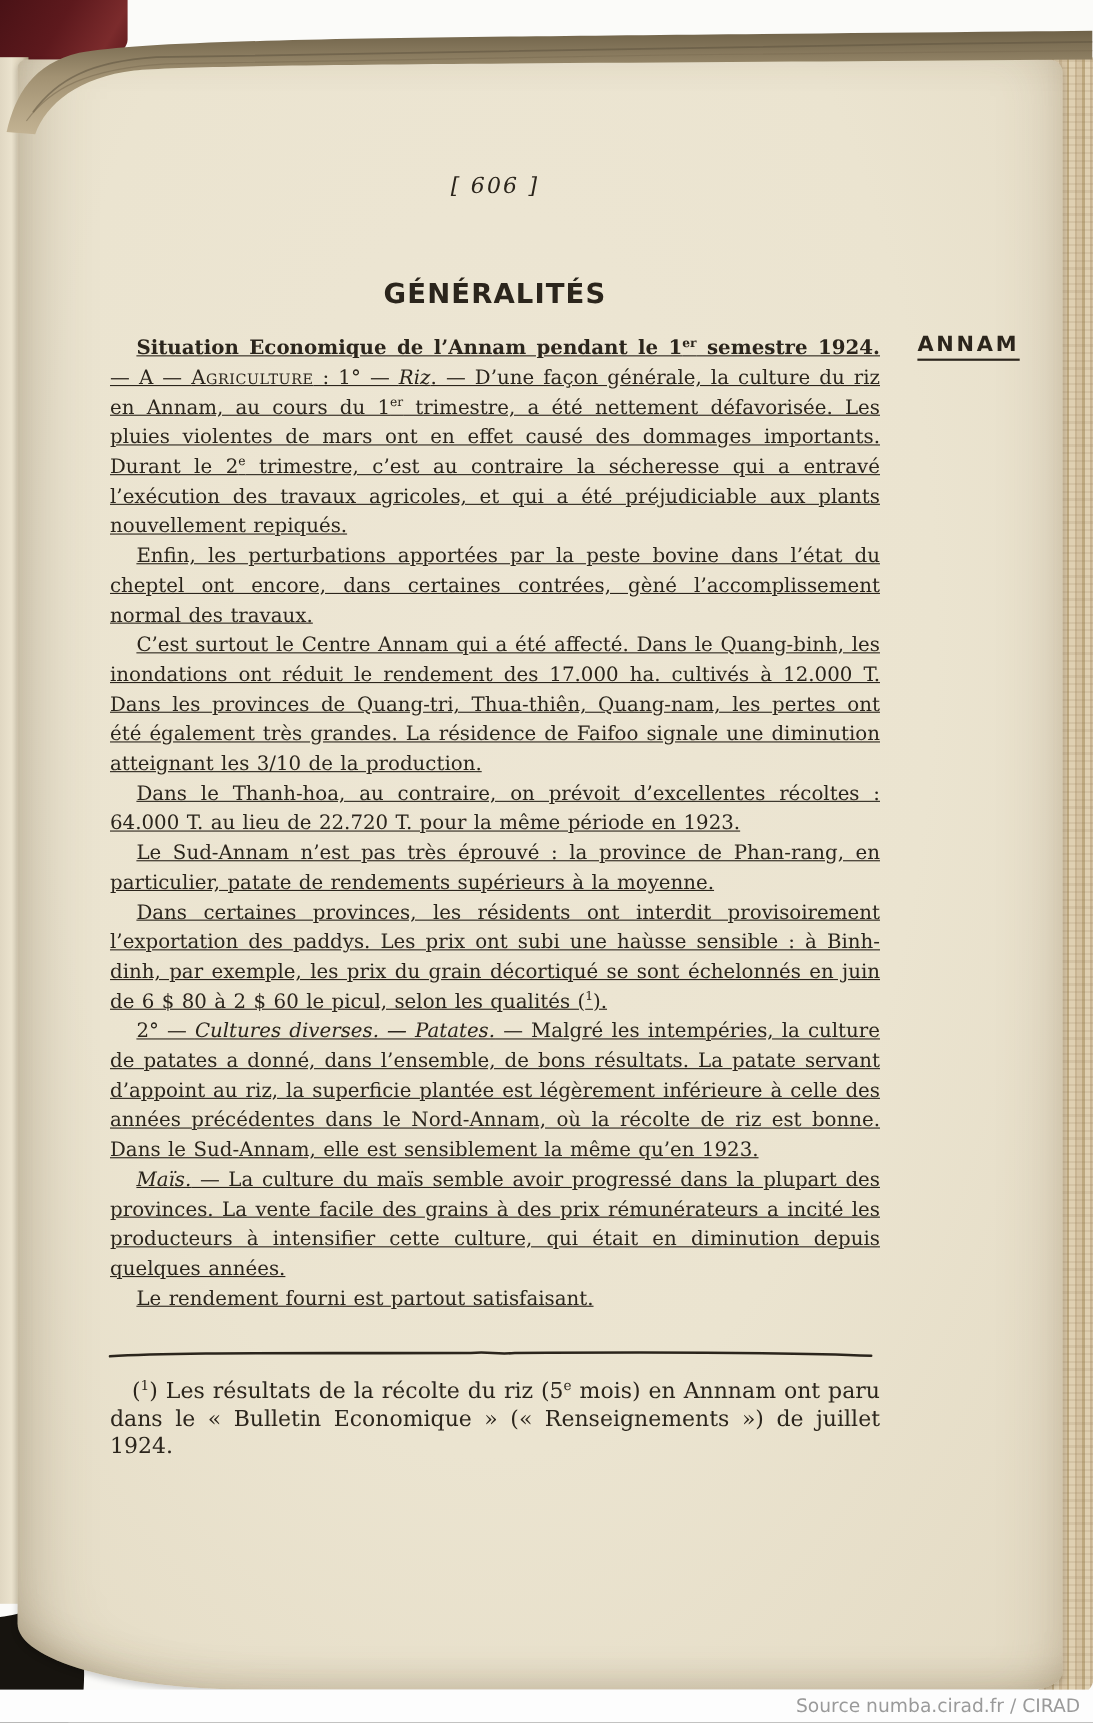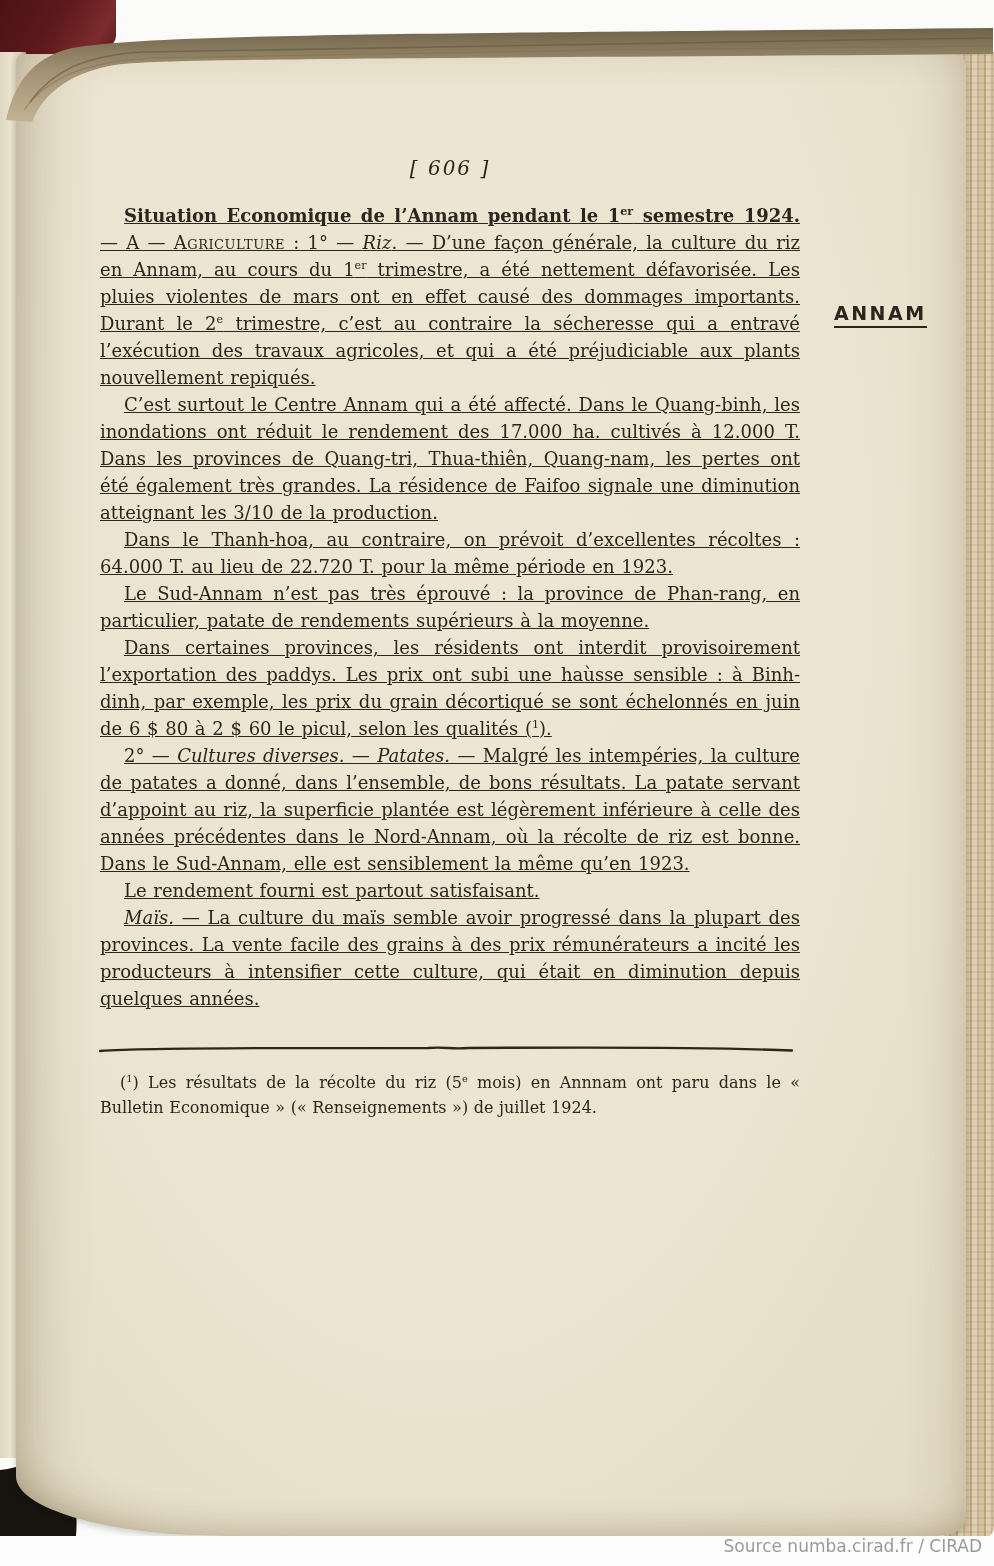--- a/index.html
+++ b/index.html
@@ -74,33 +74,33 @@
   }
   .para.gap{}
   .seg-n{}
   .seg-b{font-weight:bold;}
   .seg-i{font-style:italic;}
   .seg-sc{font-variant:small-caps;letter-spacing:.5px;}
   .seg-sup{vertical-align:super;font-size:.62em;line-height:0;}
   .seg-bsup{vertical-align:super;font-size:.62em;line-height:0;font-weight:bold;}
   .sep{display:block;margin:32px 0 16px -2px;}
   .footnote{
-    font-size:16px;line-height:25px;text-align:justify;text-indent:20px;
+    font-size:20px;line-height:25px;text-align:justify;text-indent:20px;
     word-spacing:.5px;
   }
   .margin-label{
     position:absolute;left:818px;top:248px;
     font-family:"DejaVu Sans", sans-serif;font-weight:bold;font-size:19px;
     letter-spacing:2.5px;color:var(--ink);
     border-bottom:2px solid var(--ink);padding-bottom:2px;
   }
   .source-bar{
     position:absolute;left:0;right:0;bottom:0;height:30px;z-index:5;
     background:#fdfdfd;
-    display:flex;justify-content:flex-end;
+    display:flex;align-items:center;justify-content:flex-end;
     padding-right:12px;
     font-family:"DejaVu Sans", sans-serif;font-size:17px;color:var(--source-text);
   }
 </style>
 </head>
 <body>
 
 <div class="scene">
 
   <div class="cover-red"></div>
@@ -121,29 +121,31 @@
     <path d="M24,110 C46,80 80,62 152,58 C420,52 720,48 993,46" stroke="#7a6c52" stroke-width="1.1" fill="none" opacity="0.55"></path>
   </svg>
 
   <svg class="black-corner" width="100" height="126" viewBox="0 0 100 126" aria-hidden="true">
     <path d="M55,8 C70,30 79,60 76,96 L62,126 L0,126 L0,30 C20,28 42,19 55,8 Z" fill="#17140f"></path>
   </svg>
 
   <div class="page">
     <div class="content">
       <div class="page-number">[ 606 ]</div>
+      <h1 class="title">GÉNÉRALITÉS</h1>
       <div class="paragraphs">
           <p class="para"><span class="seg-b">Situation Economique de l’Annam pendant le 1</span><span class="seg-bsup">er</span><span class="seg-b"> semestre 1924.</span><span class="seg-n"> — A — </span><span class="seg-sc">Agriculture</span><span class="seg-n"> : 1° — </span><span class="seg-i">Riz</span><span class="seg-n">. — D’une façon générale, la culture du riz en Annam, au cours du 1</span><span class="seg-sup">er</span><span class="seg-n"> trimestre, a été nettement défavorisée. Les pluies violentes de mars ont en effet causé des dommages importants. Durant le 2</span><span class="seg-sup">e</span><span class="seg-n"> trimestre, c’est au contraire la sécheresse qui a entravé l’exécution des travaux agricoles, et qui a été préjudiciable aux plants nouvellement repiqués.</span></p>
+          <p class="para"><span class="seg-n">Enfin, les perturbations apportées par la peste bovine dans l’état du cheptel ont encore, dans certaines contrées, gèné l’accomplissement normal des travaux.</span></p>
           <p class="para"><span class="seg-n">C’est surtout le Centre Annam qui a été affecté. Dans le Quang-binh, les inondations ont réduit le rendement des 17.000 ha. cultivés à 12.000 T. Dans les provinces de Quang-tri, Thua-thiên, Quang-nam, les pertes ont été également très grandes. La résidence de Faifoo signale une diminution atteignant les 3/10 de la production.</span></p>
           <p class="para"><span class="seg-n">Dans le Thanh-hoa, au contraire, on prévoit d’excellentes récoltes : 64.000 T. au lieu de 22.720 T. pour la même période en 1923.</span></p>
           <p class="para"><span class="seg-n">Le Sud-Annam n’est pas très éprouvé : la province de Phan-rang, en particulier, patate de rendements supérieurs à la moyenne.</span></p>
           <p class="para"><span class="seg-n">Dans certaines provinces, les résidents ont interdit provisoirement l’exportation des paddys. Les prix ont subi une haùsse sensible : à Binh-dinh, par exemple, les prix du grain décortiqué se sont échelonnés en juin de 6 $ 80 à 2 $ 60 le picul, selon les qualités (</span><span class="seg-sup">1</span><span class="seg-n">).</span></p>
           <p class="para gap"><span class="seg-n">2° — </span><span class="seg-i">Cultures diverses. — Patates.</span><span class="seg-n"> — Malgré les intempéries, la culture de patates a donné, dans l’ensemble, de bons résultats. La patate servant d’appoint au riz, la superficie plantée est légèrement inférieure à celle des années précédentes dans le Nord-Annam, où la récolte de riz est bonne. Dans le Sud-Annam, elle est sensiblement la même qu’en 1923.</span></p>
+          <p class="para gap"><span class="seg-i">Maïs.</span><span class="seg-n"> — La culture du maïs semble avoir progressé dans la plupart des provinces. La vente facile des grains à des prix rémunérateurs a incité les producteurs à intensifier cette culture, qui était en diminution depuis quelques années.</span></p>
           <p class="para"><span class="seg-n">Le rendement fourni est partout satisfaisant.</span></p>
-          <p class="para gap"><span class="seg-i">Maïs.</span><span class="seg-n"> — La culture du maïs semble avoir progressé dans la plupart des provinces. La vente facile des grains à des prix rémunérateurs a incité les producteurs à intensifier cette culture, qui était en diminution depuis quelques années.</span></p>
         </div>
       <svg class="sep" width="696" height="10" viewBox="0 0 696 10" aria-hidden="true">
         <path d="M2,7 C60,3 180,4.5 330,4 C348,2.5 352,5.5 370,4 C520,3 620,3.5 694,6.5" stroke="#2b251c" stroke-width="2.3" fill="none" stroke-linecap="round"></path>
       </svg>
       <p class="footnote"><span class="seg-n">(</span><span class="seg-sup">1</span><span class="seg-n">) Les résultats de la récolte du riz (5</span><span class="seg-sup">e</span><span class="seg-n"> mois) en Annnam ont paru dans le « Bulletin Economique » (« Renseignements ») de juillet 1924.</span></p>
     </div>
     <div class="margin-label">ANNAM</div>
   </div>
 
   <div class="source-bar">

